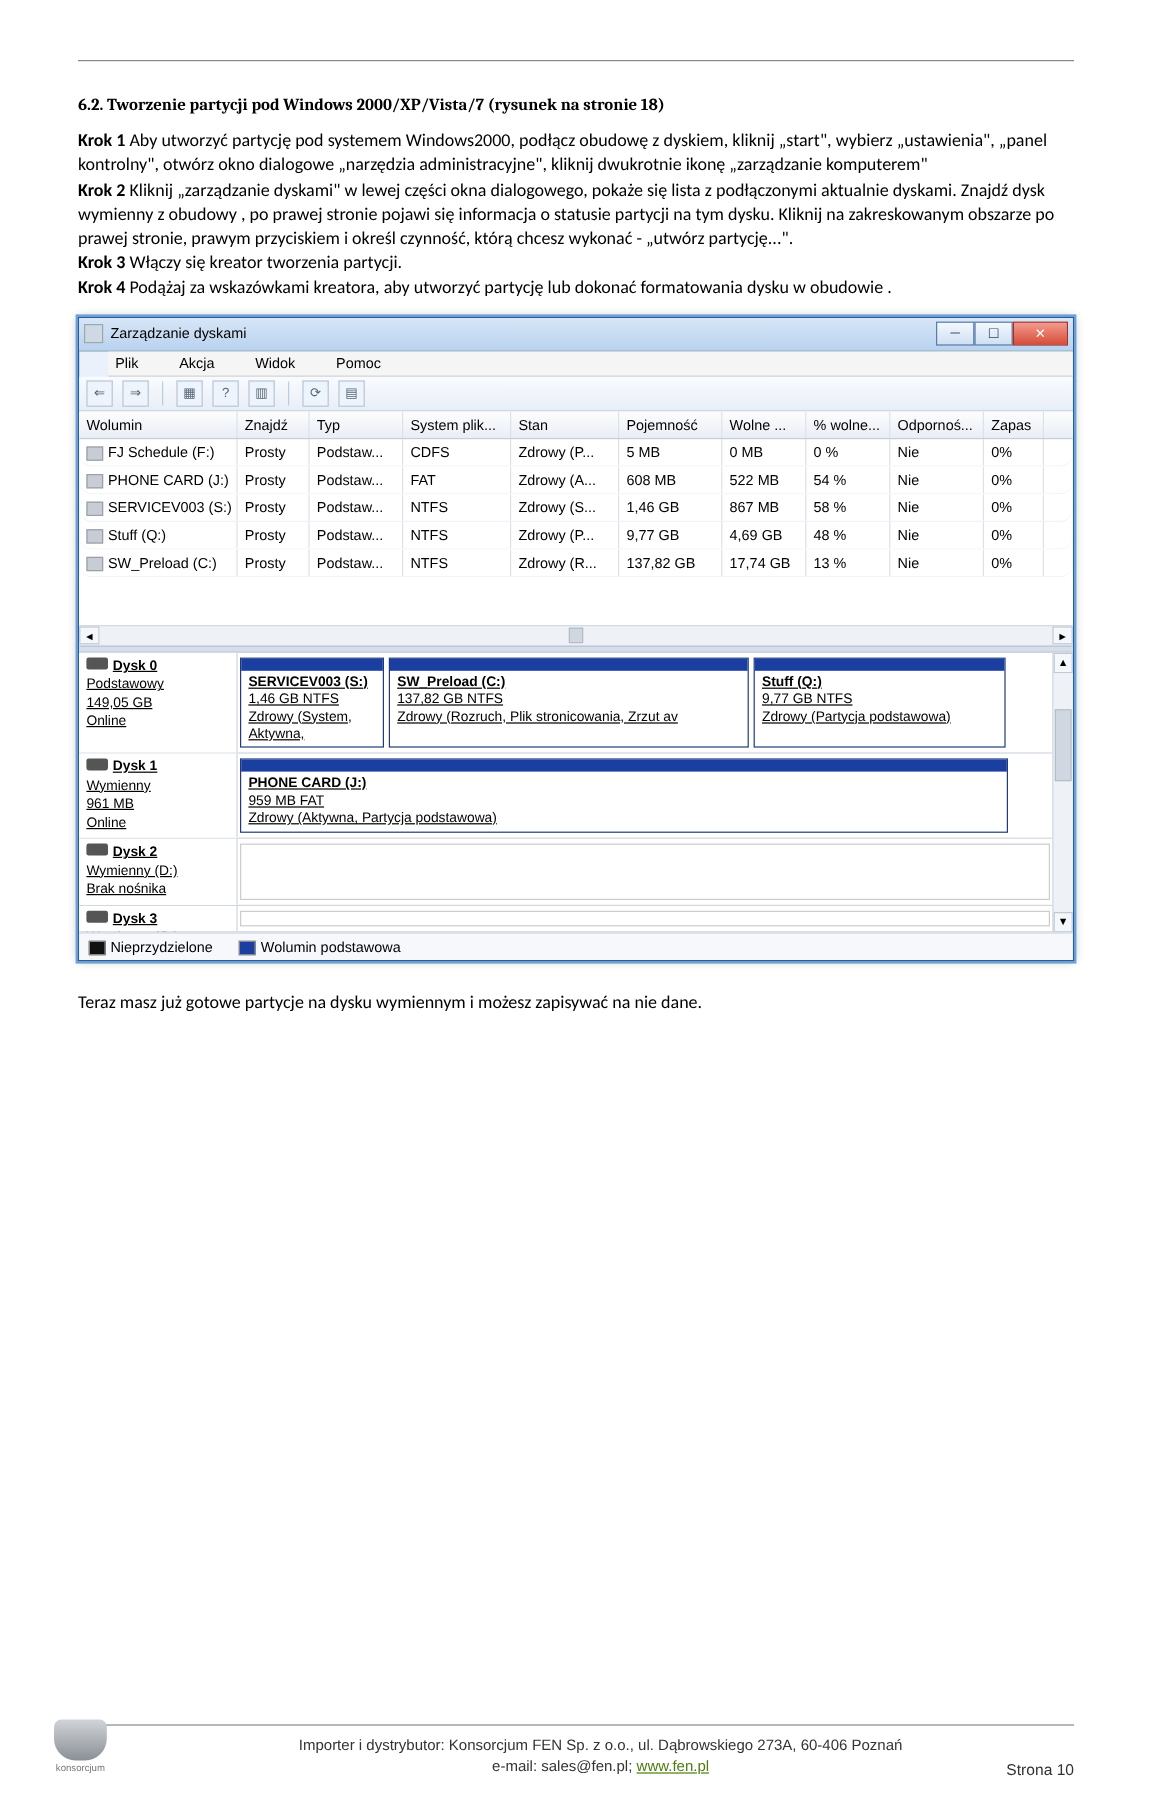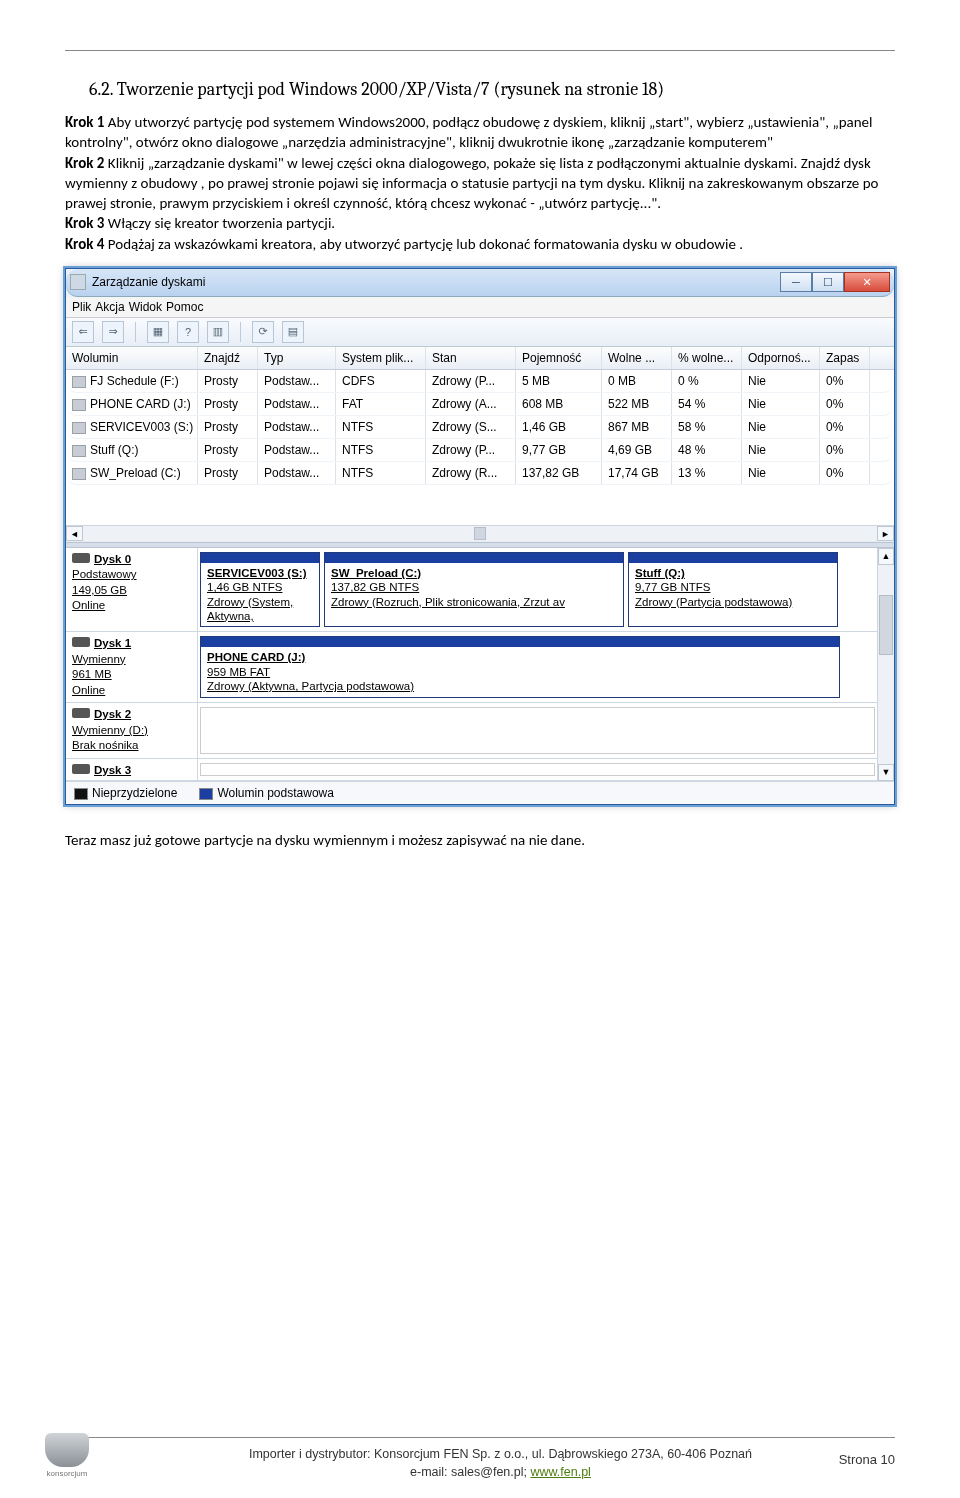--- a/index.html
+++ b/index.html
@@ -11,57 +11,56 @@
     font-size: 15px;
     color: #000;
     position: relative;
   }
   .page {
     padding: 50px 65px 0 65px;
   }
   .top-rule { border-top: 1px solid #888; margin-bottom: 28px; }
   h3 {
     font-family: Cambria, Georgia, serif;
-    font-size: 18px;
-    font-weight: normal;
+    font-size: 14px;
+    font-weight: bold;
     margin-bottom: 12px;
-    margin-left: 24px;
   }
   .body-text { line-height: 1.35; font-size: 15px; }
   .body-text b { font-weight: bold; }
 
   
   .win {
     margin-top: 14px;
     border: 1px solid #2a5a9a;
     box-shadow: 0 0 0 2px #6aa0d8, 0 0 8px rgba(0,0,0,.3);
     background: #eaf1fb;
     font-family: "Segoe UI", Tahoma, sans-serif;
     font-size: 12px;
     color: #000;
   }
   .titlebar {
     height: 28px;
     background: linear-gradient(#d7e6f7, #b9d2ef);
     border-bottom: 1px solid #8ab;
-    display: flex; align-items: center; padding: 0 4px; border-radius: 12px;
+    display: flex; align-items: center; padding: 0 4px;
   }
   .titlebar .icon { width:16px; height:16px; background:#cfd9e6; border:1px solid #9aa; margin-right:6px; }
   .titlebar .title { flex:1; color:#000; font-size:12px; }
   .winbtns { display:flex; gap:0; }
   .winbtn {
     width: 32px; height: 20px; border:1px solid #5a7da8;
     background: linear-gradient(#f4f8fd,#cfe0f3);
     display:flex; align-items:center; justify-content:center;
     font-size:11px; color:#2a4a6a;
   }
   .winbtn.close { width:46px; background: linear-gradient(#f39b8e,#d84c3a); color:#fff; border-color:#a83020;}
   .menubar {
     background:#f5f5f5; border-bottom:1px solid #ccc;
-    padding:3px 6px; display:flex; gap:4px; font-size:12px;
+    padding:3px 6px; display:flex; gap:34px; font-size:12px;margin-left:24px;
   }
   .toolbar {
     background: linear-gradient(#f9fbfe,#e8eef7); border-bottom:1px solid #bcc;
     padding:3px 6px; display:flex; gap:8px; align-items:center;
   }
   .tbtn {
     width:22px; height:22px; border:1px solid #b7c6d6; background:#eef4fb;
     display:flex; align-items:center; justify-content:center; font-size:11px; color:#567;
   }
   .vsep { width:1px; height:20px; background:#bcd; margin:0 3px;}
@@ -123,21 +122,21 @@
     font-size:12.5px; font-family: Verdana, Arial, sans-serif; color:#333;
   }
   .logo {
     width:54px; height:54px; display:flex; flex-direction:column; align-items:center; justify-content:center;
     margin-right:12px;
   }
   .logo .shape{width:44px; height:34px; border-radius:6px 6px 18px 18px; background:linear-gradient(#d0d4d8,#8b9096);}
   .logo .lt{font-size:8px; color:#777; margin-top:2px;}
   .footer-center { flex:1; text-align:center; line-height:1.5;}
   .footer-center a{color:#4d7c0f; text-decoration:underline;}
-  .page-num { position:absolute; right:65px; bottom:15px; font-size:13px;}
+  .page-num { position:absolute; right:65px; bottom:0; font-size:13px;}
   .foot-rule{position:absolute; left:65px; right:65px; bottom:60px; border-top:1px solid #888;}
 </style>
 </head>
 <body>
 
 <div class="page">
   <div class="top-rule"></div>
 
   <h3>6.2. Tworzenie partycji pod Windows 2000/XP/Vista/7 (rysunek na stronie 18)</h3>
 

